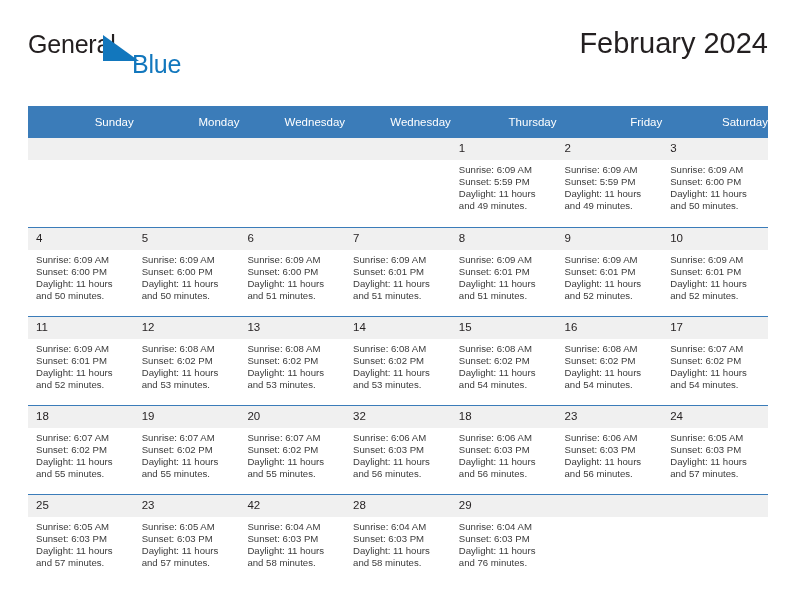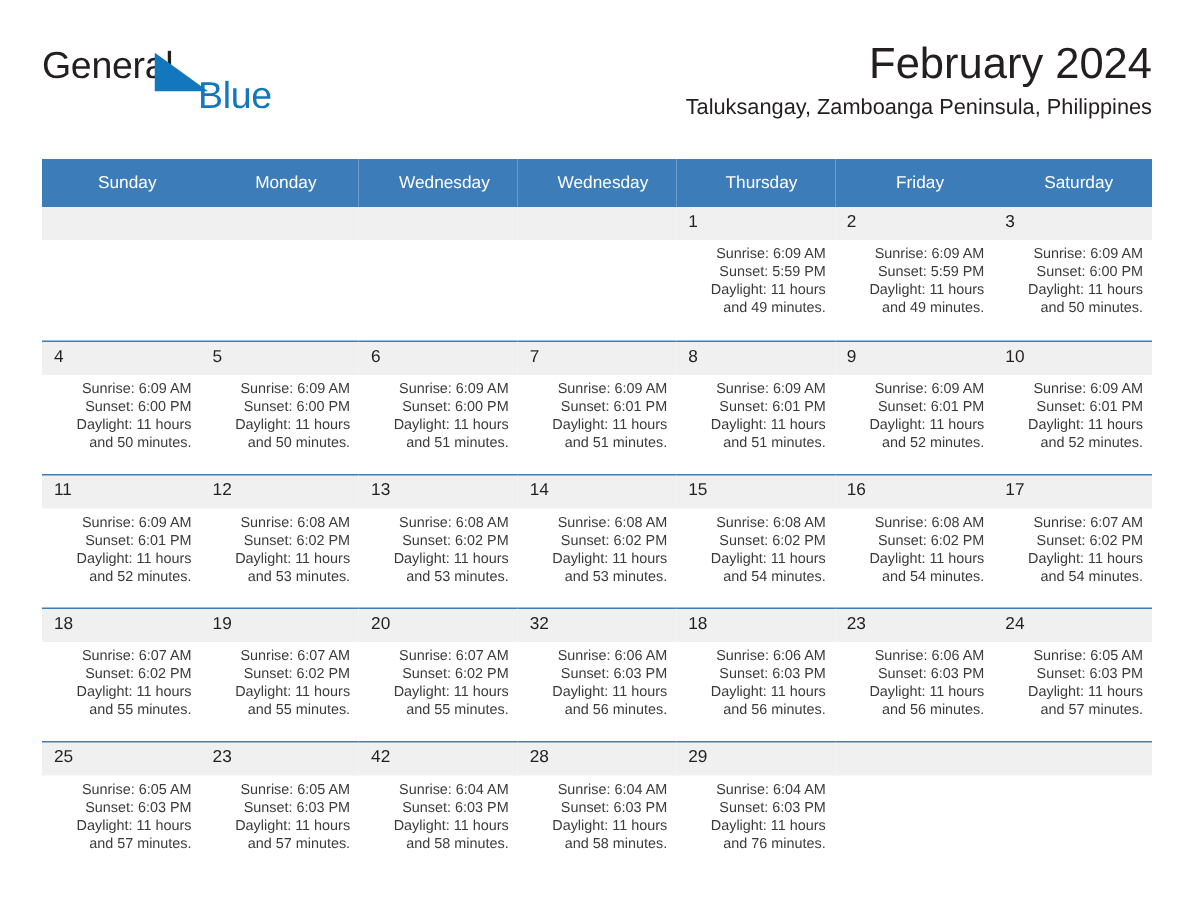--- a/index.html
+++ b/index.html
@@ -94,21 +94,21 @@
     top: 106px;
     width: 740px;
     border-collapse: collapse;
     table-layout: fixed;
   }
   .calendar th {
     background: #3b7cb9;
     color: #ffffff;
     font-size: 11.5px;
     font-weight: normal;
-    text-align: center;
+    text-align: right;
     padding: 6px 0 6px 8px;
     height: 20px;
     vertical-align: middle;
   }
   .calendar td {
     vertical-align: top;
     padding: 0;
     border-top: 1.5px solid #3b7cb9;
     height: 89px;
     box-sizing: border-box;
@@ -128,21 +128,20 @@
     color: transparent;
   }
   td.empty-cell .daynum {
     background: #f0f0f0;
   }
   .info {
     padding: 4px 6px 0 8px;
     font-size: 9.6px;
     line-height: 12.1px;
     color: #3b3b3b;
-    text-align: right;
   }
   .info div {
     white-space: nowrap;
   }
 </style>
 </head>
 <body>
 
 <div class="page">
 
@@ -153,21 +152,20 @@
       <span class="brand-triangle">
         <svg width="36" height="26" viewBox="0 0 36 26" xmlns="http://www.w3.org/2000/svg">
           <polygon points="0,0 36,26 0,26" fill="#1277bd"></polygon>
         </svg>
       </span>
       <span class="brand-blue">Blue</span>
     </div>
 
     <div class="title-block">
       <div class="cal-title">February 2024</div>
-      <div class="cal-subtitle">Taluksangay, Zamboanga Peninsula, Philippines</div>
     </div>
 
   </div>
 
   <table class="calendar">
     <thead>
       <tr id="weekday-row">
           <th>Sunday</th>
           <th>Monday</th>
           <th>Wednesday</th>

